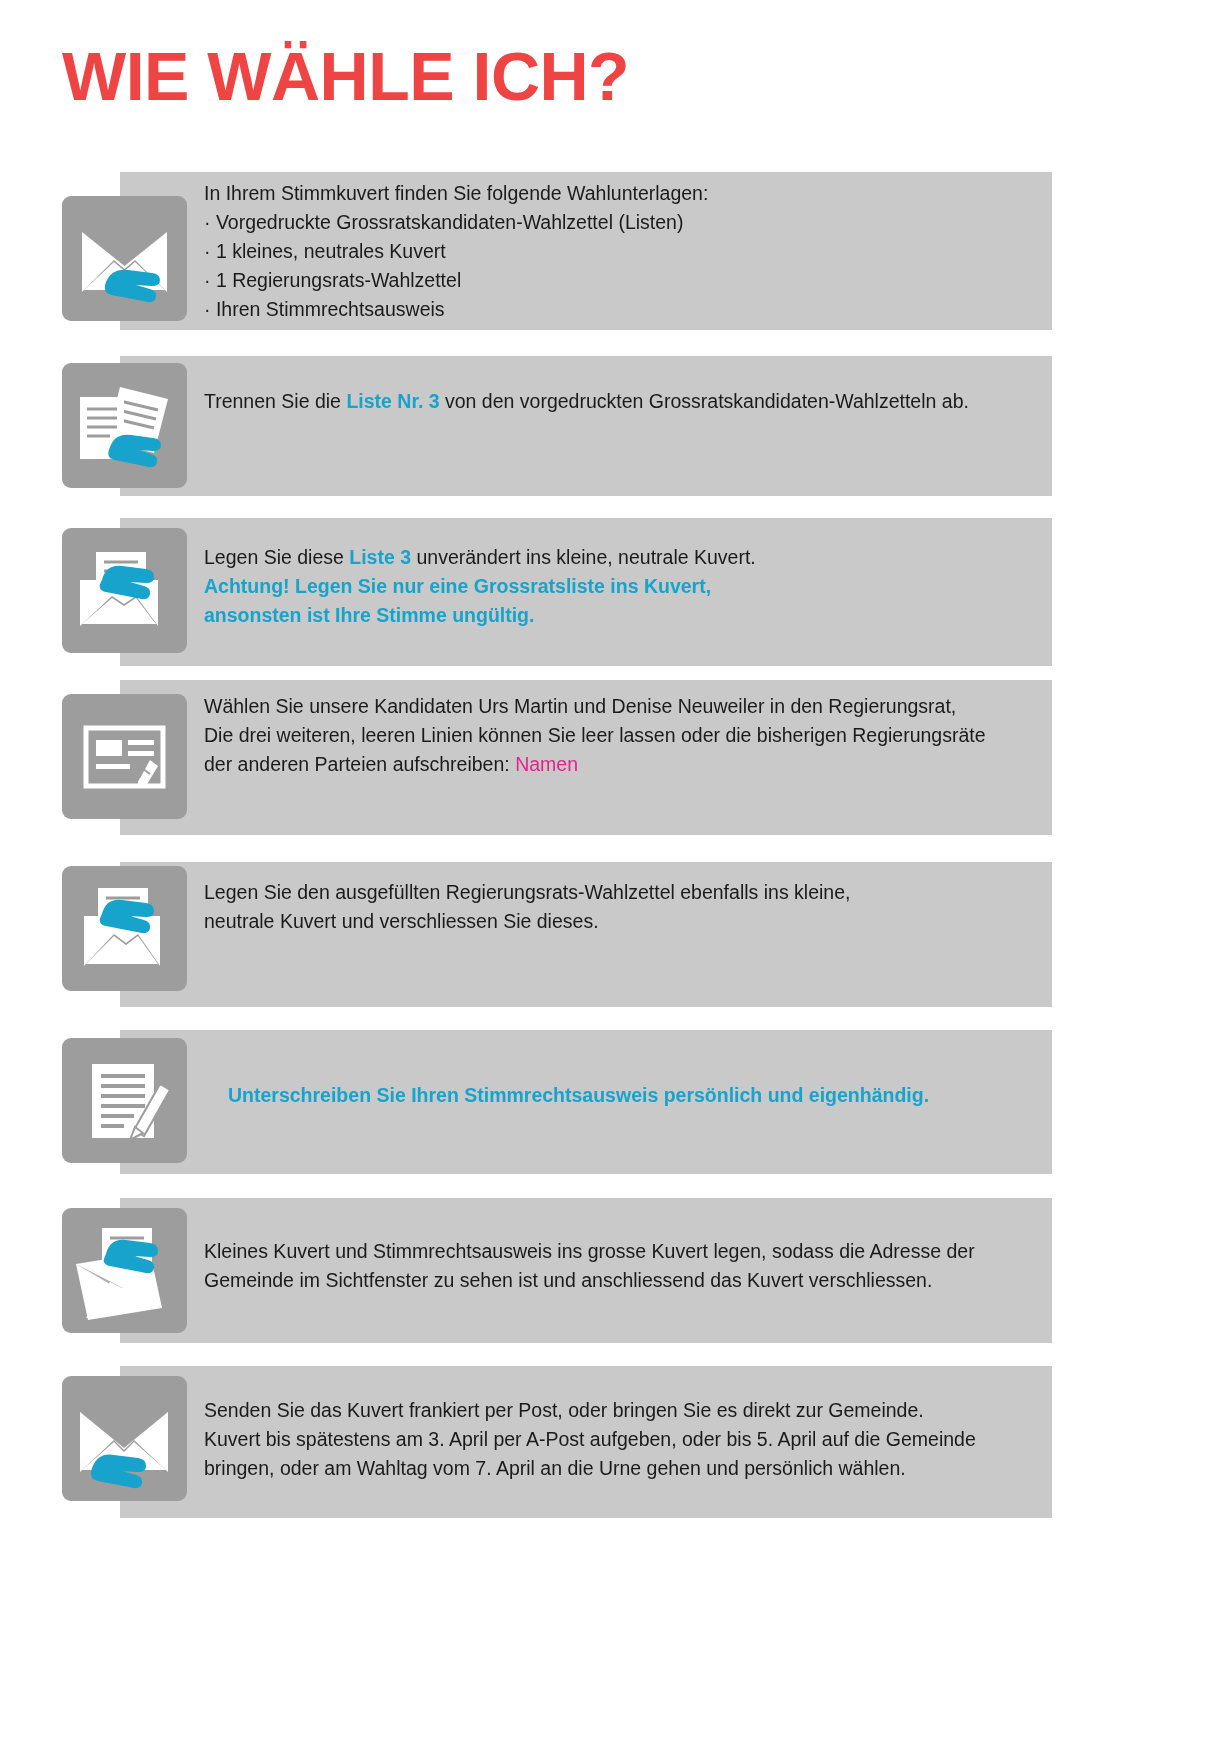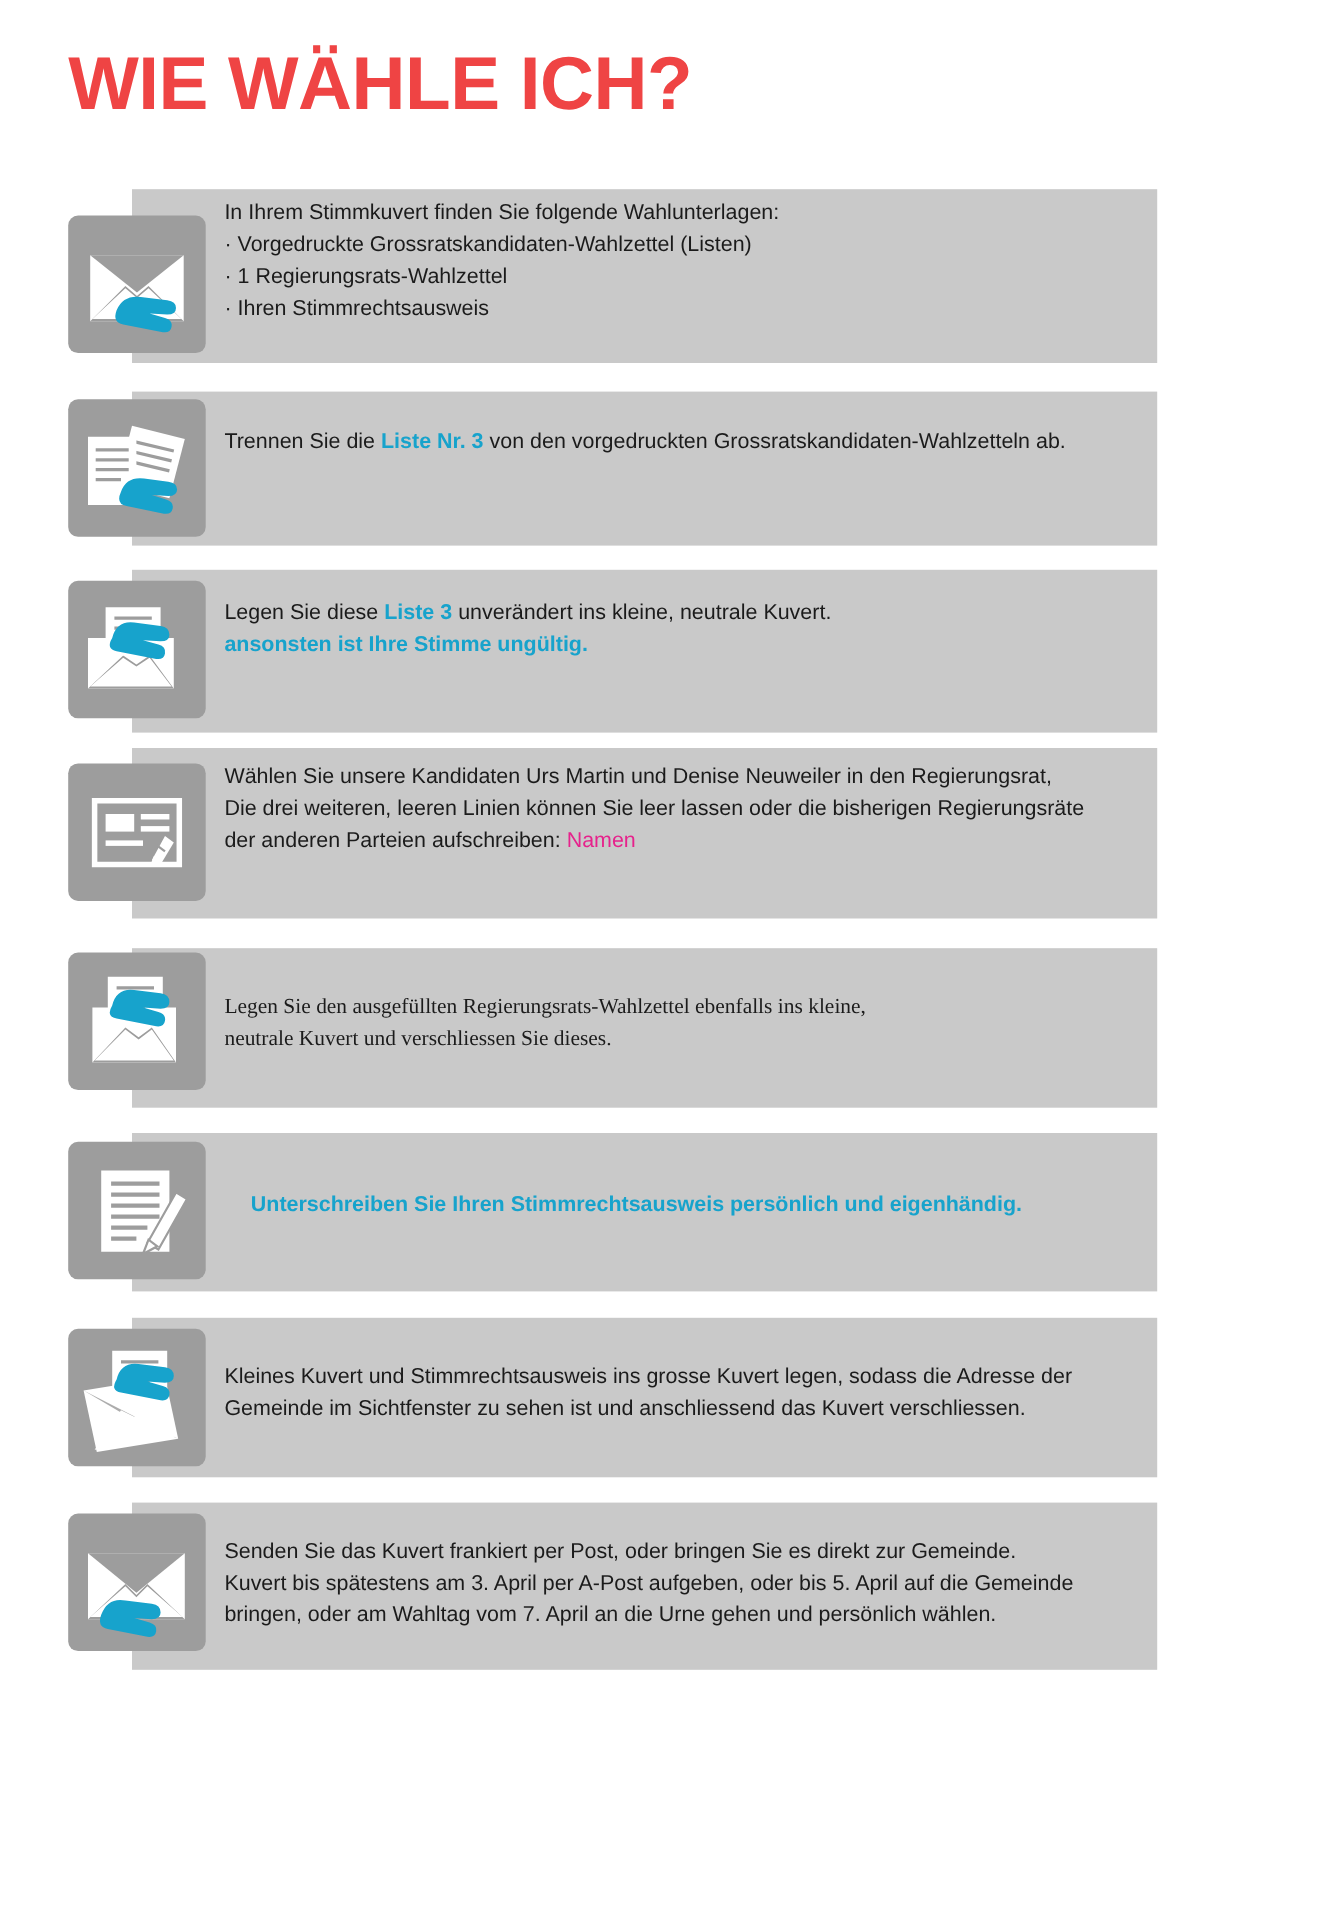--- a/index.html
+++ b/index.html
@@ -54,20 +54,21 @@
       <path d="M22 94 L52 66 L62.5 75 L73 66 L103 94 Z" fill="#ffffff"></path>
     </g>
     <g fill="#17a3cc">
       <path d="M44 86 q6 -14 22 -12 l24 3 q8 1 8 7 q0 6 -8 6 l-16 -1 l14 4 q7 2 6 8 q-1 6 -8 5 l-36 -7 q-10 -2 -6 -13 Z"></path>
     </g>
   </svg>
 </div>
 <div class="body-text" style="top:179px;">
   <div>In Ihrem Stimmkuvert finden Sie folgende Wahlunterlagen:</div>
   <div>· Vorgedruckte Grossratskandidaten-Wahlzettel (Listen)</div>
+  <div>· 1 kleines, neutrales Kuvert</div>
   <div>· 1 Regierungsrats-Wahlzettel</div>
   <div>· Ihren Stimmrechtsausweis</div>
 </div>
 
 <div class="step" style="top:356px;height:140px;"></div>
 <div class="icon-tile" style="top:363px;">
   <svg viewBox="0 0 125 125">
     <g>
       <path d="M58 24 L106 36 L92 90 L44 78 Z" fill="#ffffff"></path>
       <g stroke="#9d9d9d" stroke-width="3">
@@ -110,20 +111,21 @@
     </g>
     <g fill="#17a3cc">
       <path d="M40 52 q4 -16 20 -14 l24 3 q8 1 8 8 q0 6 -8 6 l-16 -1 l14 4 q7 2 6 8 q-1 6 -8 5 l-36 -7 q-10 -2 -4 -12 Z"></path>
     </g>
   </svg>
 </div>
 <div class="body-text" style="top:543px;">
   <div>
     <span>Legen Sie diese </span><span class="hl">Liste 3</span><span> unverändert ins kleine, neutrale Kuvert.</span>
   </div>
+  <div class="blue-bold">Achtung! Legen Sie nur eine Grossratsliste ins Kuvert,</div>
   <div class="blue-bold">ansonsten ist Ihre Stimme ungültig.</div>
 </div>
 
 <div class="step" style="top:680px;height:155px;"></div>
 <div class="icon-tile" style="top:694px;">
   <svg viewBox="0 0 125 125">
     <g fill="none" stroke="#ffffff" stroke-width="5">
       <path d="M24 34 L101 34 L101 92 L24 92 Z"></path>
     </g>
     <g fill="#ffffff">
@@ -161,21 +163,21 @@
         <line x1="44" y1="32" x2="78" y2="32"></line>
         <line x1="44" y1="41" x2="78" y2="41"></line>
         <line x1="44" y1="50" x2="70" y2="50"></line>
       </g>
     </g>
     <g fill="#17a3cc">
       <path d="M40 48 q4 -16 20 -14 l24 3 q8 1 8 8 q0 6 -8 6 l-16 -1 l14 4 q7 2 6 8 q-1 6 -8 5 l-36 -7 q-10 -2 -4 -12 Z"></path>
     </g>
   </svg>
 </div>
-<div class="body-text" style="top:901px;font-family:Liberation Serif, serif;">
+<div class="body-text" style="top:878px;">
   <div>Legen Sie den ausgefüllten Regierungsrats-Wahlzettel ebenfalls ins kleine,</div>
   <div>neutrale Kuvert und verschliessen Sie dieses.</div>
 </div>
 
 <div class="step" style="top:1030px;height:144px;"></div>
 <div class="icon-tile" style="top:1038px;">
   <svg viewBox="0 0 125 125">
     <g>
       <path d="M30 26 L92 26 L92 100 L30 100 Z" fill="#ffffff"></path>
       <g stroke="#9d9d9d" stroke-width="4">

